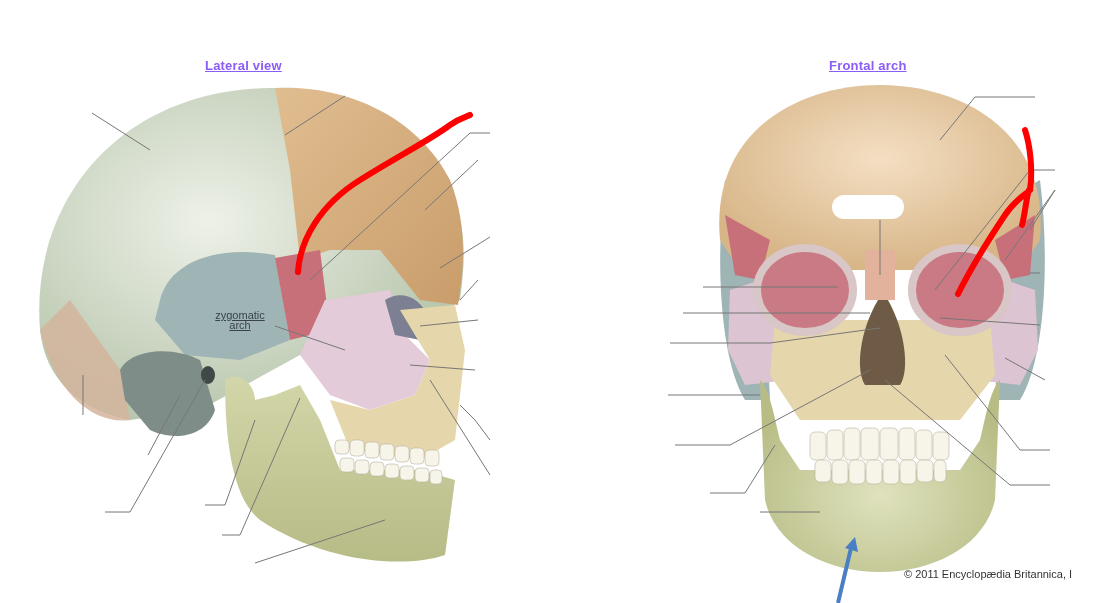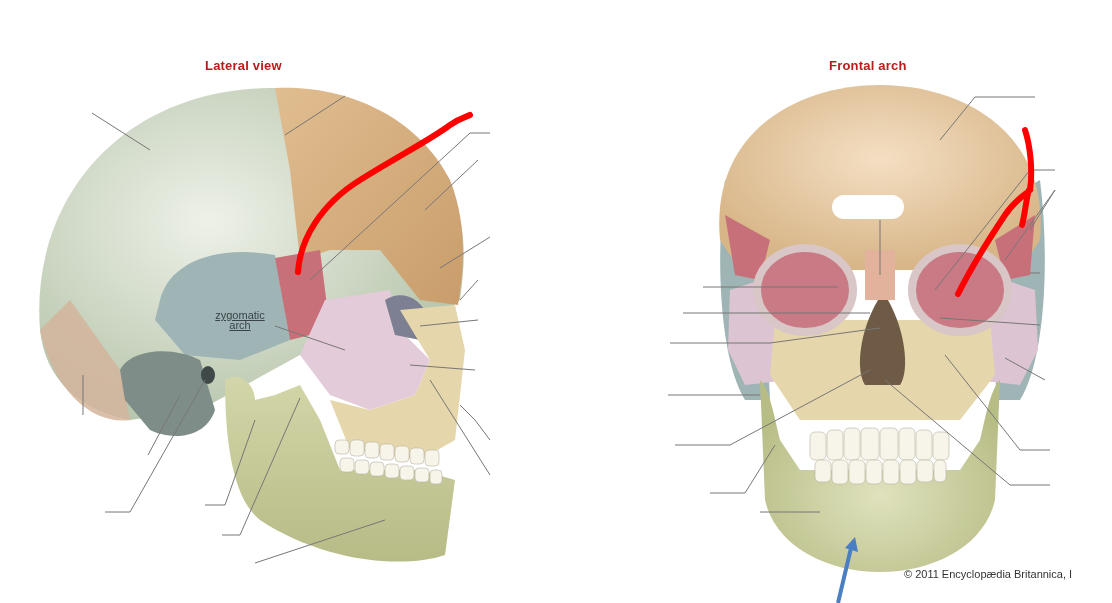--- a/index.html
+++ b/index.html
@@ -1,21 +1,21 @@
 <!DOCTYPE html>
 <html><head>
 <meta charset="utf-8">
 <style>
   html, body { margin: 0; padding: 0; background: #ffffff; }
   body { width: 1112px; height: 603px; overflow: hidden; position: relative;
          font-family: "Liberation Sans", sans-serif; }
   .panel { position: absolute; top: 0; height: 603px; }
   #lateral { left: 0; width: 560px; }
   #frontal { left: 560px; width: 552px; }
-  .view-title { position: absolute; font-size: 13px; font-weight: bold; color: #b91c1c; letter-spacing: 0.2px; }
+  .view-title { position: absolute; font-size: 13px; font-weight: bold; color: #8b5cf6; letter-spacing: 0.2px; text-decoration: underline; }
   #lateral .view-title { left: 205px; top: 58px; }
   #frontal .view-title { left: 269px; top: 58px; }
   svg { position: absolute; left: 0; top: 0; }
   .credit { position: absolute; left: 904px; top: 568px; font-size: 11px; color: #333; white-space: nowrap; }
   .inner-label { position: absolute; font-size: 11px; color: #3a4448; text-align: center; line-height: 10px; text-decoration: underline; }
 </style>
 </head>
 <body>
 
 <div id="lateral" class="panel">

